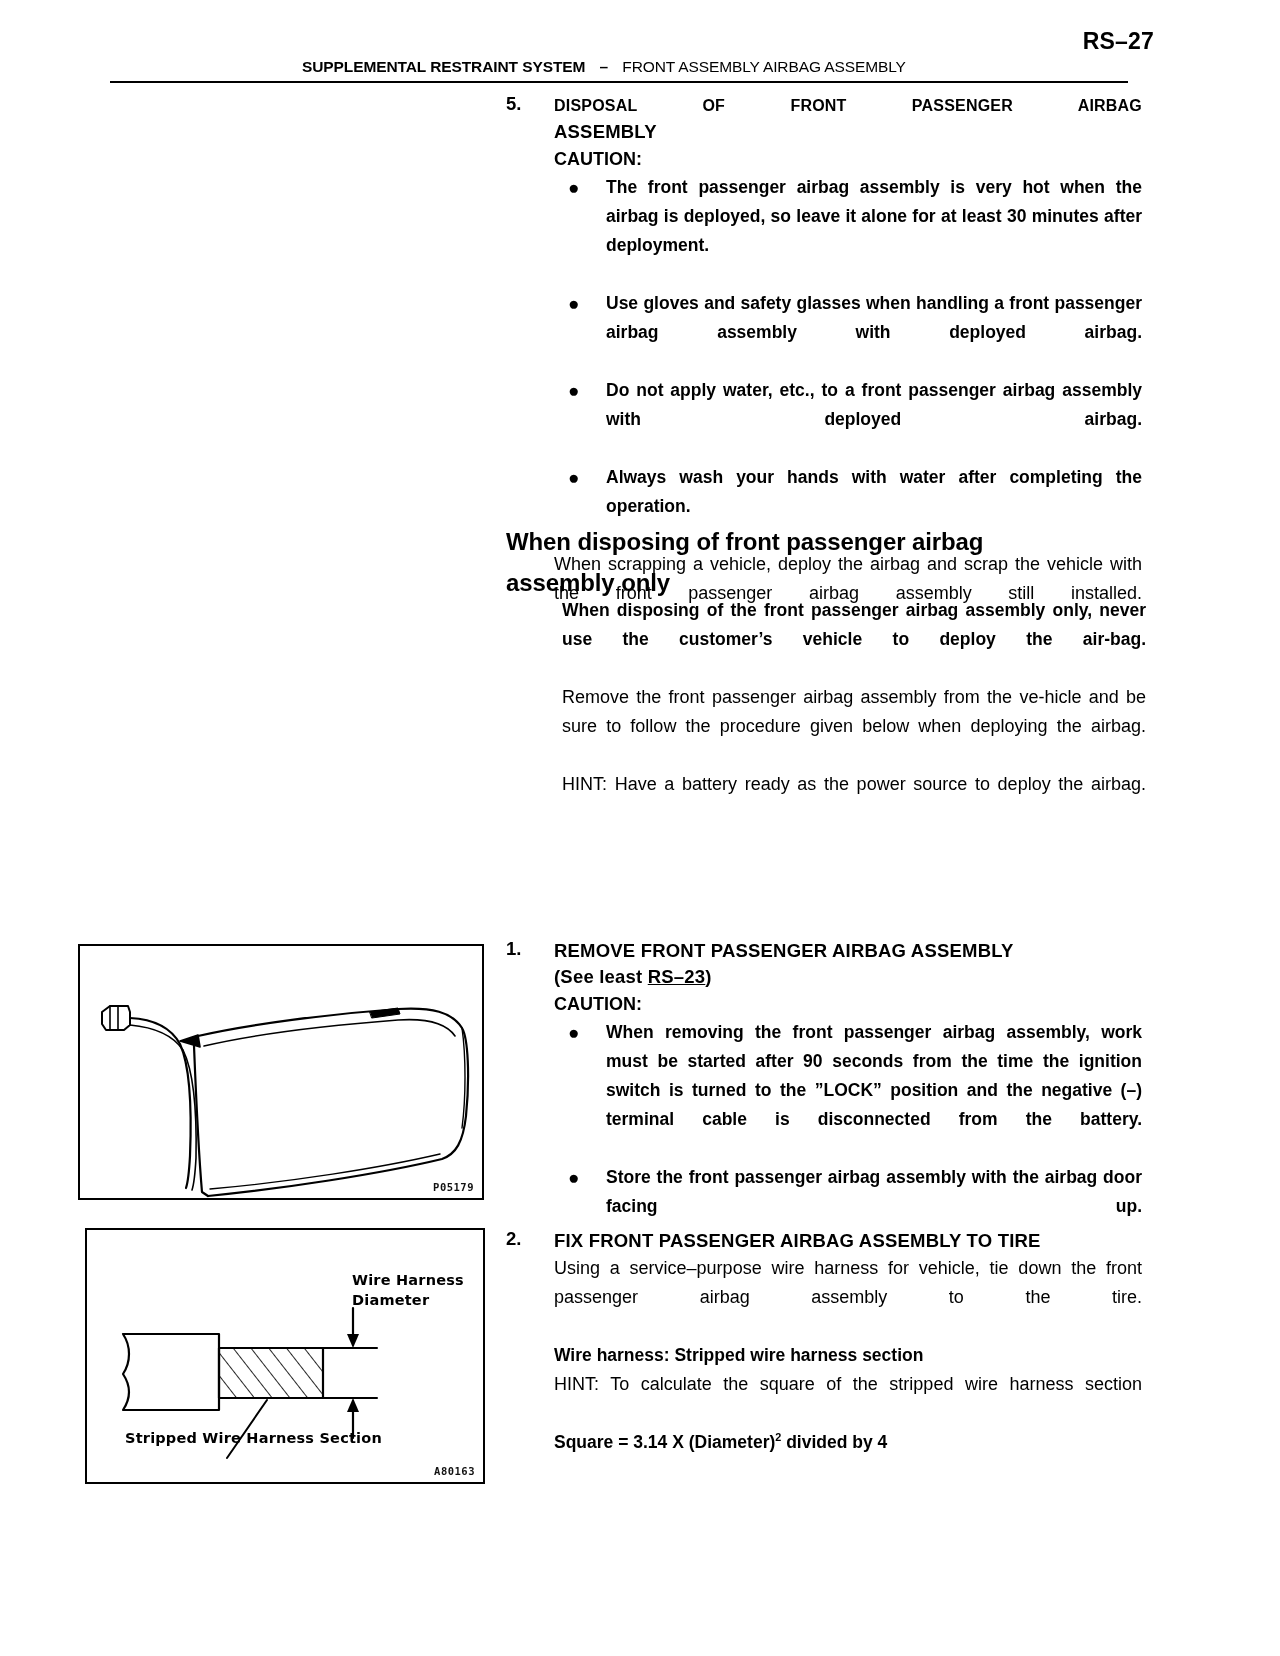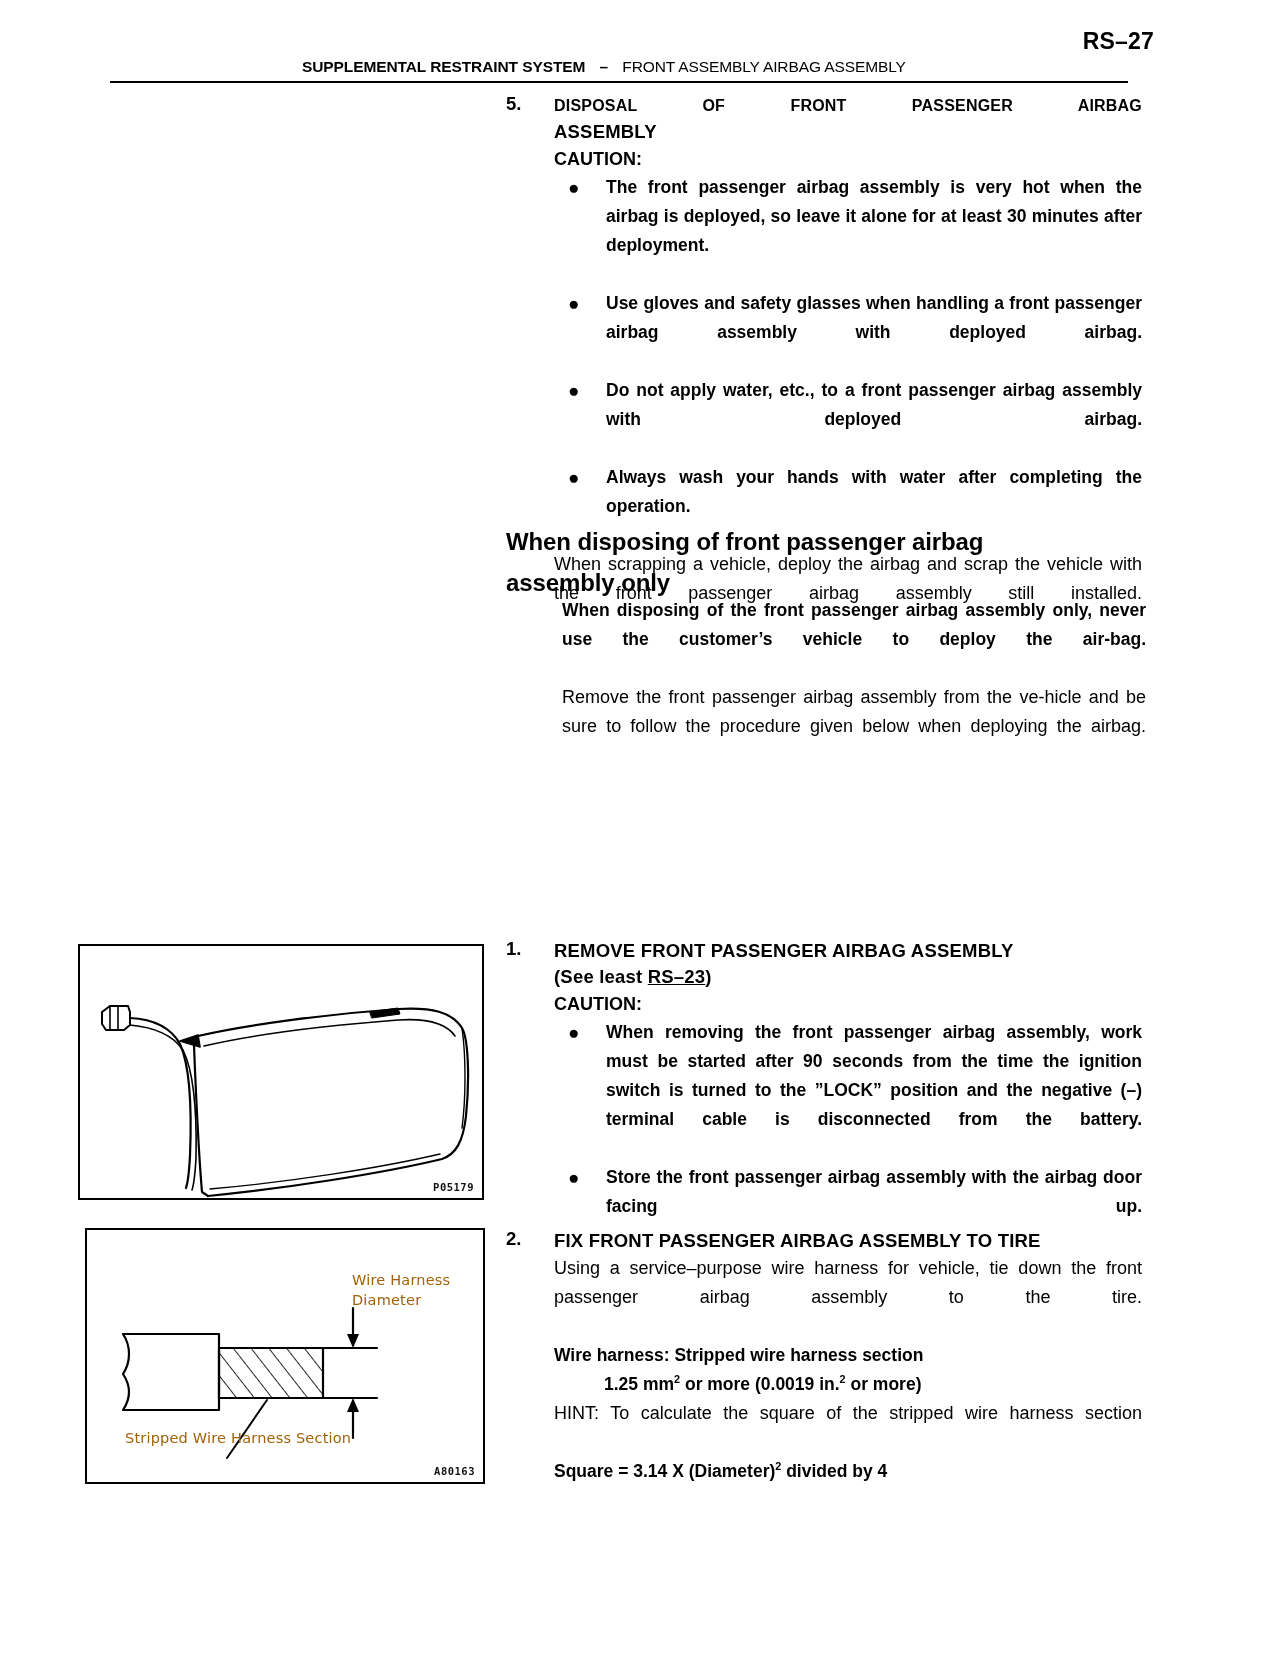--- a/index.html
+++ b/index.html
@@ -151,24 +151,24 @@
     bottom: 5px;
     font-family: "DejaVu Sans Mono", monospace;
     font-size: 10.5px;
     font-weight: bold;
     color: #111;
     letter-spacing: 0.5px;
   }
   .fig-label {
     position: absolute;
     font-family: "DejaVu Sans", sans-serif;
-    font-weight: normal;
+    font-weight: bold;
     font-size: 14.5px;
     line-height: 20px;
-    color: #a16207;
+    color: #000000;
     letter-spacing: 0.2px;
   }
   svg { display: block; }
 </style>
 </head>
 <body>
 
 <div class="page-header">
   <div class="header-pageno">RS–27</div>
   <div class="header-title">
@@ -210,20 +210,21 @@
 <div class="bigheading" style="top:521px;">
   <div>When disposing of front passenger airbag</div>
   <div>assembly only</div>
 </div>
 
 <div class="sec-num-row" style="left:506px; top:596px; width:640px;gap:8px;">
   <div class="num"></div>
   <div class="body-col">
     <p class="para-b">When disposing of the front passenger airbag assembly only, never use the customer’s vehicle to deploy the air-bag.</p>
     <p class="para">Remove the front passenger airbag assembly from the ve-hicle and be sure to follow the procedure given below when deploying the airbag.</p>
+    <p class="para">HINT: Have a battery ready as the power source to deploy the airbag.</p>
   </div>
 </div>
 
 <div class="figure" style="left:78px; top:944px; width:406px; height:256px;">
   <svg viewBox="0 0 402 252" width="402" height="252">
     <g fill="none" stroke="#000" stroke-width="2.2" stroke-linejoin="round" stroke-linecap="round">
 
       <path d="M22 66 L30 60 L48 60 L50 66 L50 79 L44 84 L26 84 L22 78 Z" stroke-width="2"></path>
       <path d="M30 60 L30 84 M38 60 L38 84" stroke-width="1.6"></path>
 
@@ -299,21 +300,18 @@
     </ul>
   </div>
 </div>
 
 <div class="sec-num-row" style="left:506px; top:1228px; width:640px;">
   <div class="num">2.</div>
   <div class="body-col">
     <div class="h-left">FIX FRONT PASSENGER AIRBAG ASSEMBLY TO TIRE</div>
     <p class="para">Using a service–purpose wire harness for vehicle, tie down the front passenger airbag assembly to the tire.</p>
     <p class="para-b noafter">Wire harness: Stripped wire harness section</p>
-    <p class="para-b noafter" style="padding-left:50px;">
-      <span>1.25 mm</span><sup class="sq">2</sup><span> or more (0.0019 in.</span><sup class="sq">2</sup><span> or more)</span>
-    </p>
     <p class="para">HINT: To calculate the square of the stripped wire harness section</p>
     <p class="para-b noafter">
       <span>Square = 3.14 X (Diameter)</span><sup class="sq">2</sup><span> divided by 4</span>
     </p>
   </div>
 </div>
 
 </body></html>

